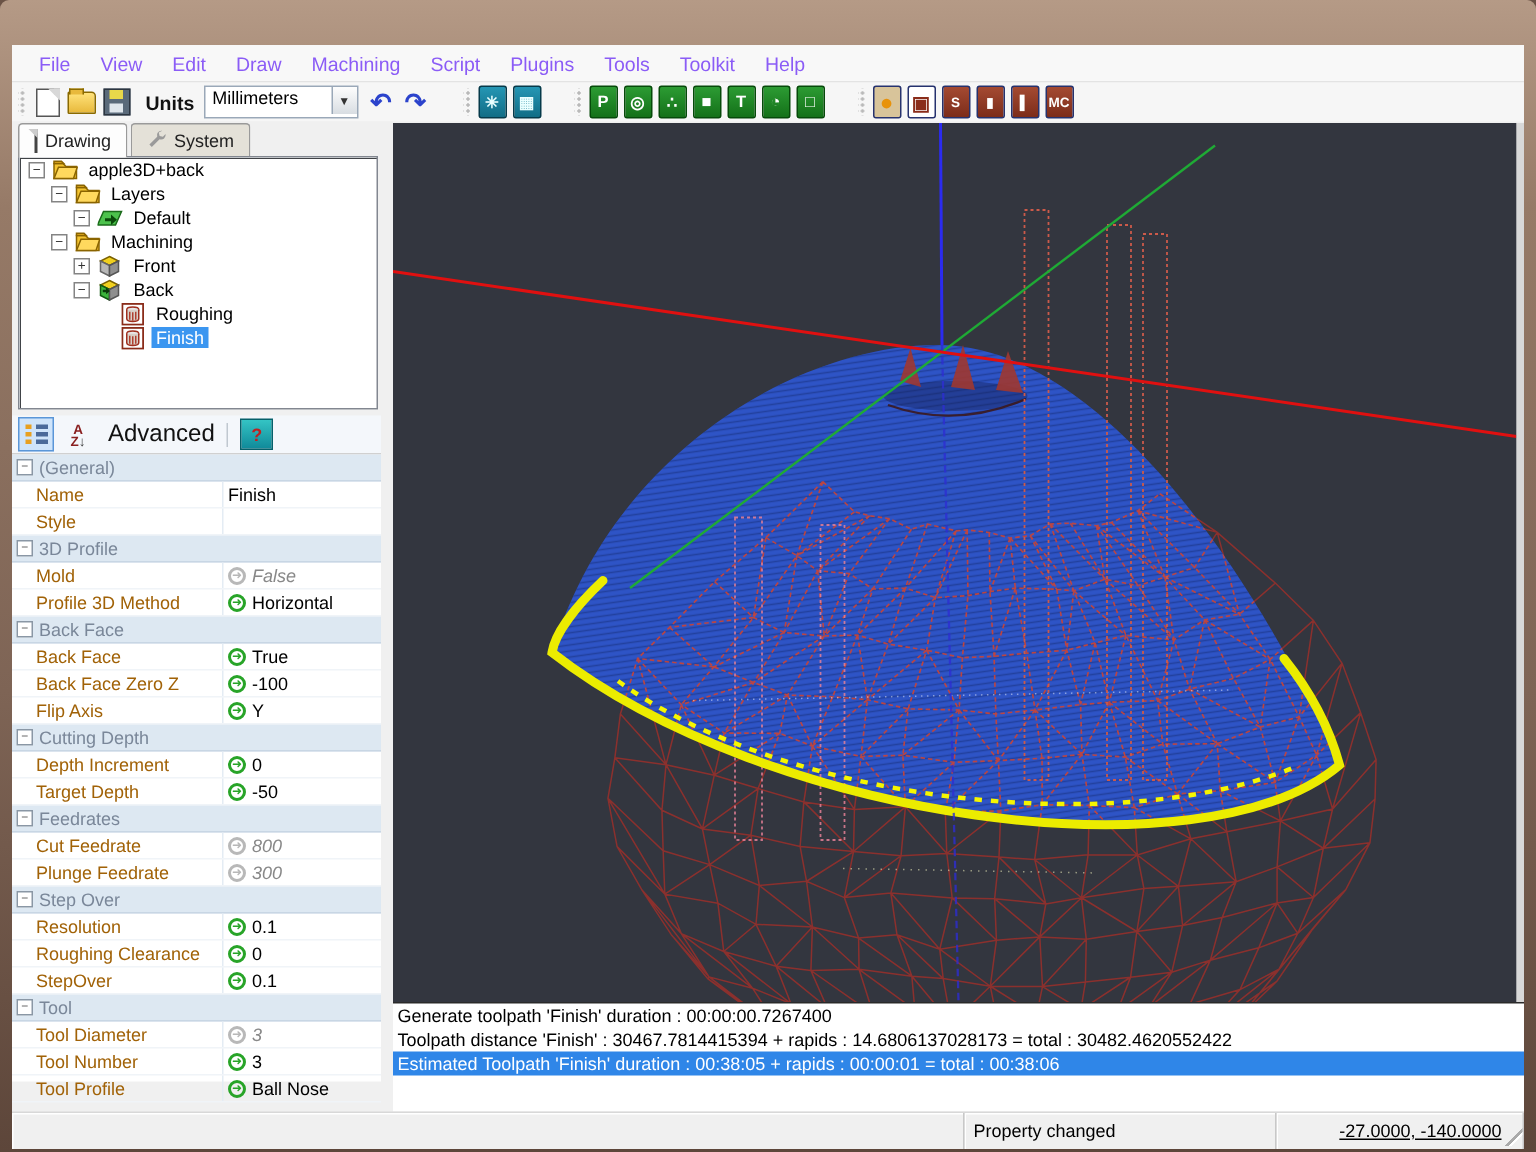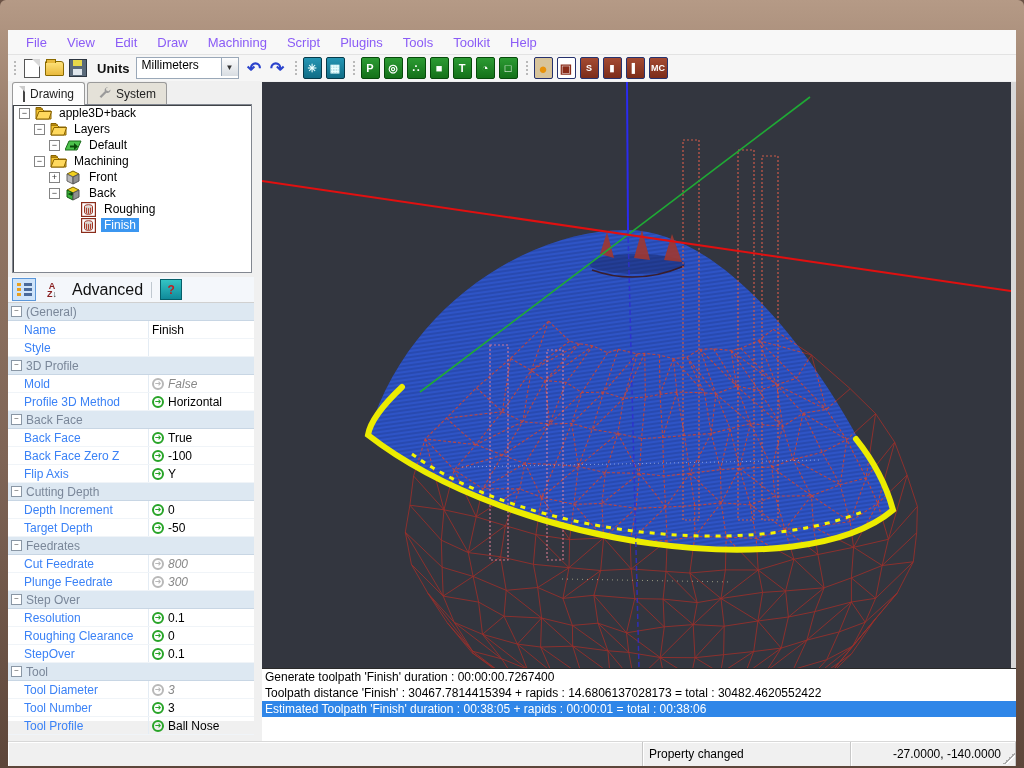--- a/index.html
+++ b/index.html
@@ -16,21 +16,21 @@
         background:linear-gradient(180deg,#fdfdfd,#cfd6dc 45%,#a8b2ba 50%,#dfe5ea);border-radius:0 0 4px 4px;margin-left:1px;
         font-size:10px;color:#333;}
   .wbtn.min{width:29px;} .wbtn.max{width:28px;}
   .wbtn.close{width:42px;background:linear-gradient(180deg,#f2b6a5,#d9705c 45%,#b5372a 55%,#d9826e);color:#fff;font-weight:bold;}
   .wbtn .bar{width:9px;height:3px;background:#333;margin-top:6px;}
   .wbtn .box{width:9px;height:7px;border:2px solid #333;}
   
   .client{position:absolute;left:8px;top:30px;width:1008px;height:735px;background:#f0f0f0;}
   .menubar{position:absolute;left:0;top:0;width:1008px;height:25px;background:#f8f8f8;border-bottom:1px solid #e3e3e3;display:flex;align-items:center;padding-left:8px;box-sizing:border-box;}
   .menu-item{font-size:13px;color:#8b5cf6;padding:3px 10px;cursor:default;}
-  .toolbar{position:absolute;left:0;top:25px;width:1008px;height:26px;background:#f6f6f6;display:flex;align-items:center;}
+  .toolbar{position:absolute;left:0;top:25px;width:1008px;height:26px;background:#f6f6f6;display:flex;align-items:center;gap:16px;}
   .tb-group{display:flex;align-items:center;height:26px;}
   .grip{width:5px;height:18px;margin:0 3px 0 4px;background-image:radial-gradient(circle,#b9b9b9 1px,transparent 1.2px);background-size:4px 4px;background-position:1px 1px;}
   .tb-btn{width:21px;height:21px;margin:0 1px;display:flex;align-items:center;justify-content:center;font-size:13px;border:1px solid transparent;box-sizing:border-box;}
   .ic-new{width:14px;height:17px;background:#fff;border:1px solid #555;position:relative;}
   .ic-new::after{content:"";position:absolute;right:-1px;top:-1px;border:4px solid #d8d8d8;border-left-color:transparent;border-bottom-color:transparent;}
   .ic-open{width:18px;height:13px;background:linear-gradient(#ffe27a,#e8b93c);border:1px solid #8a6a00;border-radius:1px 3px 1px 1px;position:relative;}
   .ic-open::before{content:"";position:absolute;left:0;top:-3px;width:8px;height:3px;background:#e8b93c;border:1px solid #8a6a00;border-bottom:none;}
   .ic-save{width:16px;height:16px;background:#5a6a7a;border:1px solid #2c3540;position:relative;}
   .ic-save::before{content:"";position:absolute;left:3px;top:0;width:9px;height:6px;background:#e8d84a;}
   .ic-save::after{content:"";position:absolute;left:3px;bottom:1px;width:9px;height:6px;background:#dfe6ec;}
@@ -69,40 +69,40 @@
   .az-ic{font-size:9px;line-height:8px;color:#8a2020;font-weight:bold;text-align:center;}
   .az-ic .ar{color:#333;}
   .pb-advanced{font-size:16px;color:#111;margin-left:8px;}
   .pb-sep{width:1px;height:16px;background:#c0c8d0;margin:0 8px;}
   .pb-help{width:20px;height:19px;background:linear-gradient(#34c4c4,#108a9a);border:1px solid #06606a;color:#c02020;font-weight:bold;font-size:12px;display:flex;align-items:center;justify-content:center;}
   
   .propgrid{position:absolute;left:0;top:221px;width:246px;height:418px;background:#fff;border-top:1px solid #d0d0d0;font-size:12px;}
   .pg-row{height:17px;display:flex;align-items:center;border-bottom:1px solid #f0f4f8;}
   .pg-row.cat{background:#dde8f2;color:#7a8799;border-bottom:1px solid #c8d6e4;}
   .pg-row.cat .cat-glyph{width:9px;height:9px;border:1px solid #8a97a5;background:#fff;font-size:8px;line-height:7px;text-align:center;color:#555;margin:0 4px 0 3px;}
-  .pg-label{width:124px;padding-left:16px;color:#3b82f6;overflow:hidden;white-space:nowrap;}
+  .pg-label{width:124px;padding-left:16px;color:#a16207;overflow:hidden;white-space:nowrap;}
   .pg-row.cat .pg-label{width:auto;padding-left:0;color:#7a8799;}
   .pg-val{flex:1;display:flex;align-items:center;border-left:1px solid #e4ecf4;height:100%;padding-left:3px;color:#000;overflow:hidden;white-space:nowrap;}
   .pg-ic{width:12px;height:12px;border-radius:50%;margin-right:4px;flex:none;display:flex;align-items:center;justify-content:center;font-size:8px;}
   .pg-ic.green{border:2px solid #28a428;color:#28a428;box-sizing:border-box;}
   .pg-ic.gray{border:2px solid #b8b8b8;color:#b8b8b8;box-sizing:border-box;}
   .pg-val .v.italic{font-style:italic;color:#888;}
   
   .vsplit{position:absolute;left:246px;top:51px;width:8px;height:660px;background:#f0f0f0;}
   
   .viewport{position:absolute;left:254px;top:52px;width:749px;height:586px;background:#33363f;}
   .vp-right-strip{position:absolute;left:1003px;top:52px;width:5px;height:586px;background:#d8d8d8;}
   
   .logpanel{position:absolute;left:254px;top:638px;width:754px;height:73px;background:#fff;border-top:1px solid #2a2a2a;font-size:12px;}
   .log-line{height:16px;line-height:16px;padding-left:3px;color:#000;white-space:nowrap;overflow:hidden;}
   .log-line.hl{background:#2f86e8;color:#fff;}
   
   .statusbar{position:absolute;left:0;top:711px;width:1008px;height:24px;background:#f0f0f0;border-top:1px solid #d8d8d8;display:flex;font-size:12px;}
   .sb-sec{border-right:1px solid #c8c8c8;box-shadow:inset 1px 1px 0 #fff;display:flex;align-items:center;padding:0 6px;box-sizing:border-box;color:#000;}
-  .sb-1{width:635px;} .sb-2{width:208px;} .sb-3{flex:1;justify-content:flex-end;padding-right:14px;}
+  .sb-1{width:635px;} .sb-2{width:208px;} .sb-3{flex:1;justify-content:flex-end;padding-right:14px;text-decoration:underline;}
   .sb-grip{position:absolute;right:1px;bottom:2px;width:12px;height:12px;
      background-image:linear-gradient(135deg,transparent 50%,#aaa 50%,#aaa 60%,#fff 60%,#fff 70%,transparent 70%);}
 </style>
 </head>
 <body>
 
 <div class="win">
 
   <div class="client">
     <div class="menubar" id="menubar">

